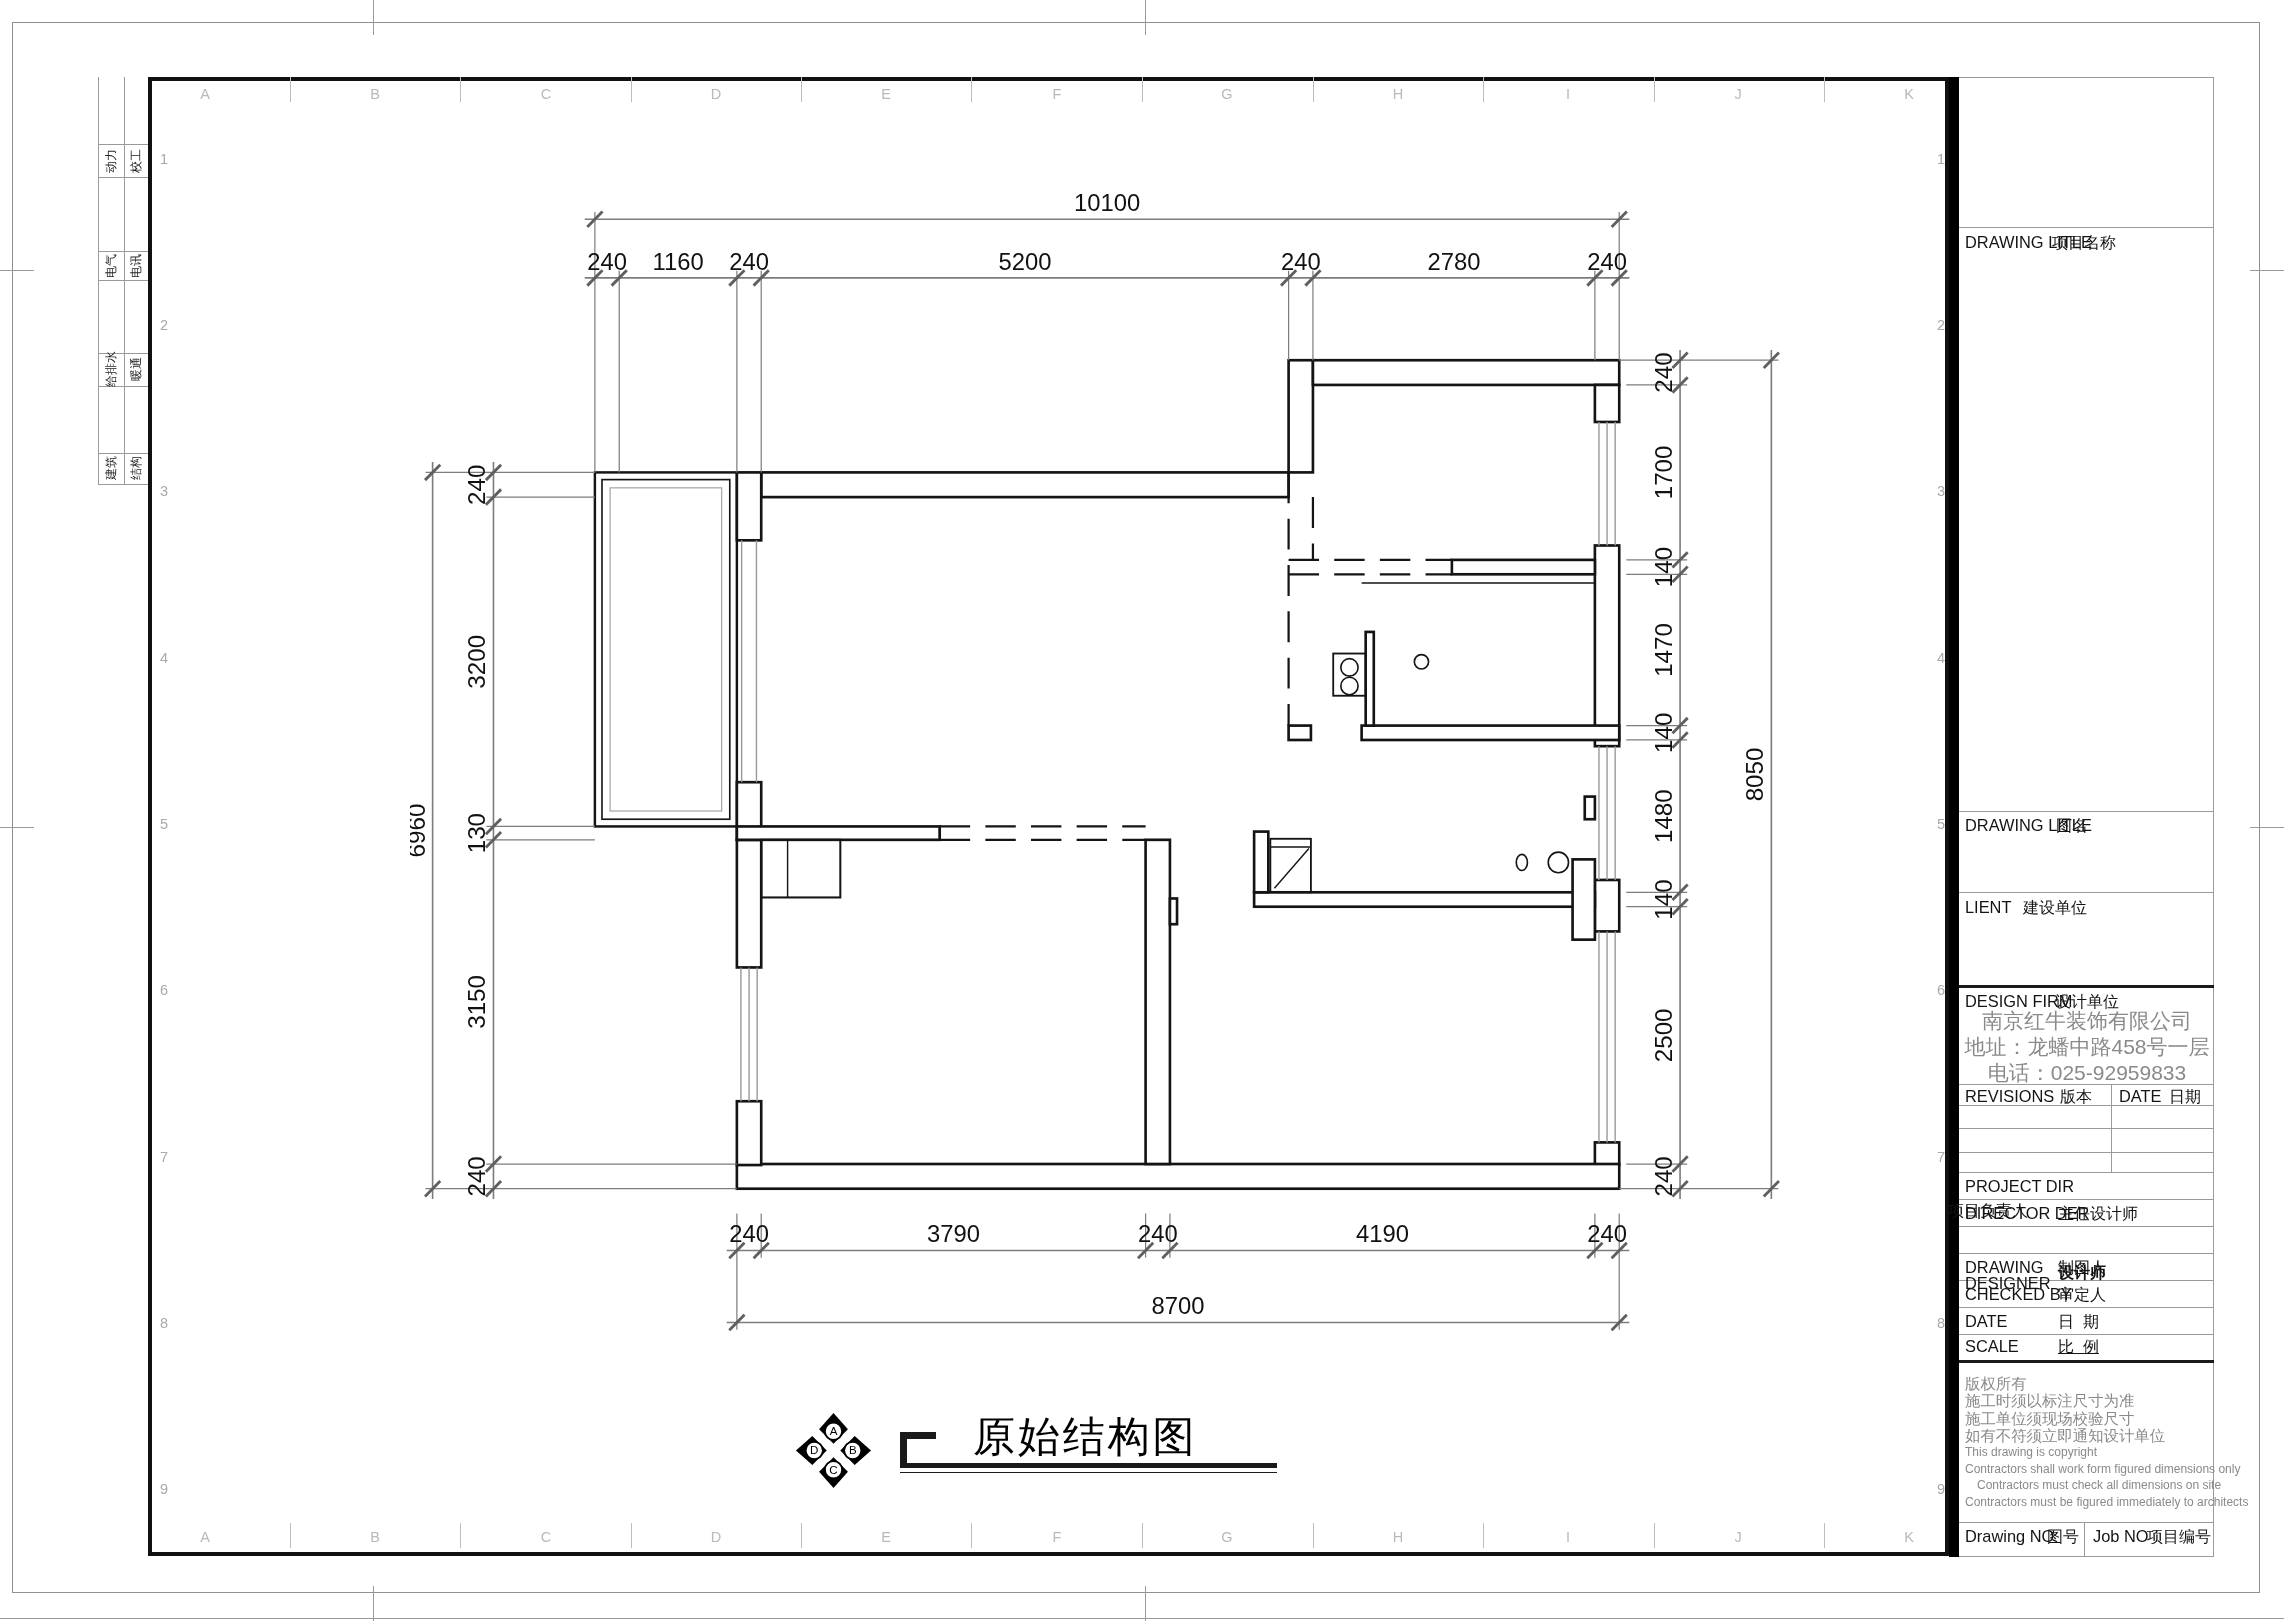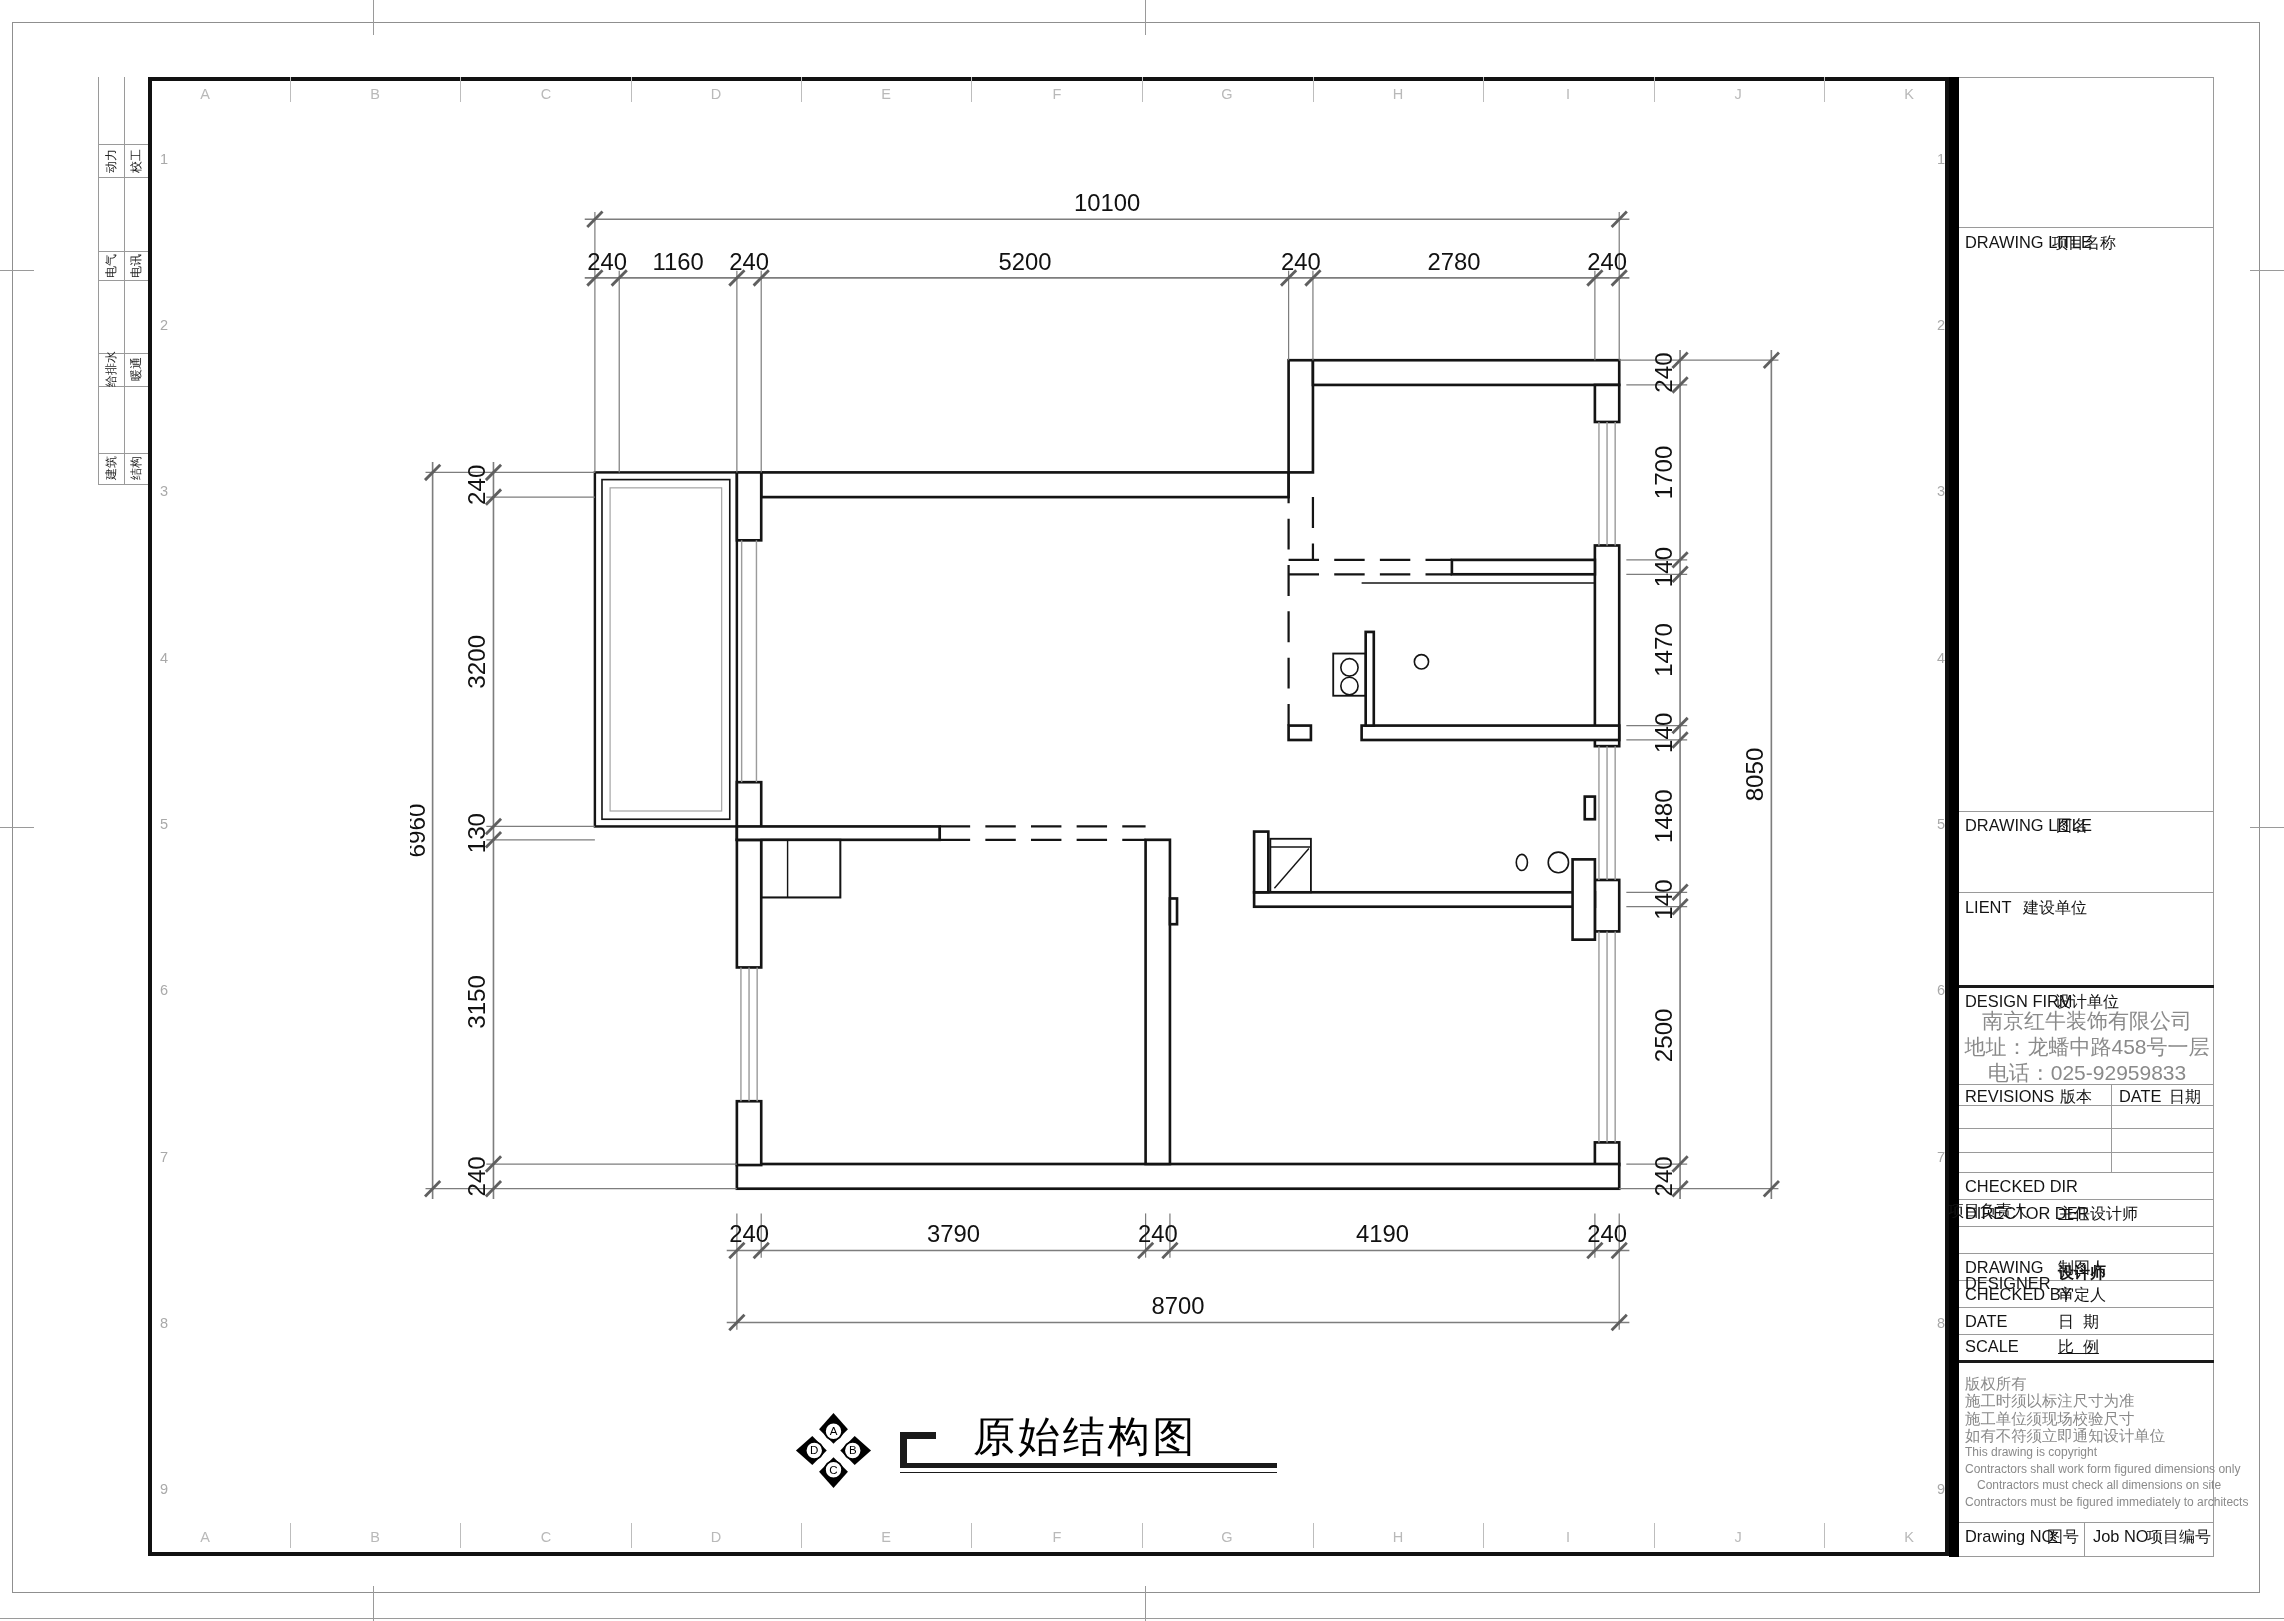--- a/index.html
+++ b/index.html
@@ -386,21 +386,21 @@
 
     <span class="tb-gray tb-center" style="left:1959px;top:1007px;font-size:21px;">南京红牛装饰有限公司</span>
     <span class="tb-gray tb-center" style="left:1959px;top:1033px;font-size:21px;">地址：龙蟠中路458号一层</span>
     <span class="tb-gray tb-center" style="left:1959px;top:1059px;font-size:21px;">电话：025-92959833</span>
 
     <span class="tb-label" style="left:1965px;top:1087px;">REVISIONS</span>
     <span class="tb-cn" style="left:2060px;top:1087px;">版本</span>
     <span class="tb-label" style="left:2119px;top:1087px;">DATE</span>
     <span class="tb-cn" style="left:2169px;top:1087px;">日期</span>
 
-    <span class="tb-label" style="left:1965px;top:1177px;">CHECKED DIR</span>
+    <span class="tb-label" style="left:1965px;top:1177px;">PROJECT DIR</span>
     <span class="tb-cn" style="left:1948px;top:1177px;margin-top:24px;">项目负责人</span>
     <span class="tb-label" style="left:1965px;top:1204px;">DIRECTOR DER</span>
     <span class="tb-cn" style="left:2058px;top:1204px;">主任设计师</span>
     <span class="tb-label" style="left:1965px;top:1274px;">DESIGNER</span>
     <span class="tb-cn" style="left:2058px;top:1263px;font-weight:bold;">设计师</span>
     <span class="tb-label" style="left:1965px;top:1258px;">DRAWING</span>
     <span class="tb-cn" style="left:2058px;top:1258px;">制图人</span>
     <span class="tb-label" style="left:1965px;top:1285px;">CHECKED BY</span>
     <span class="tb-cn" style="left:2058px;top:1285px;">审定人</span>
     <span class="tb-label" style="left:1965px;top:1312px;">DATE</span>

